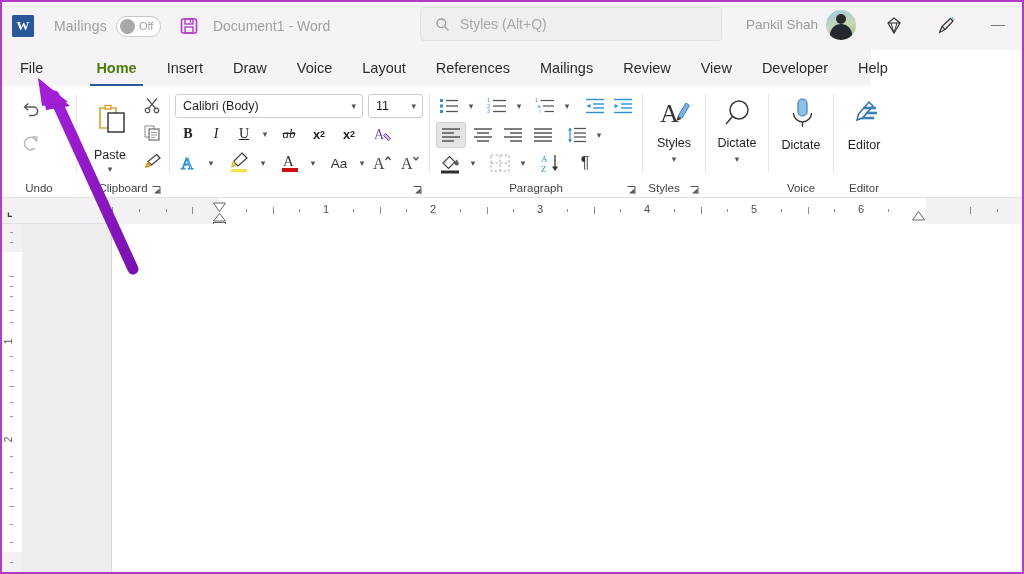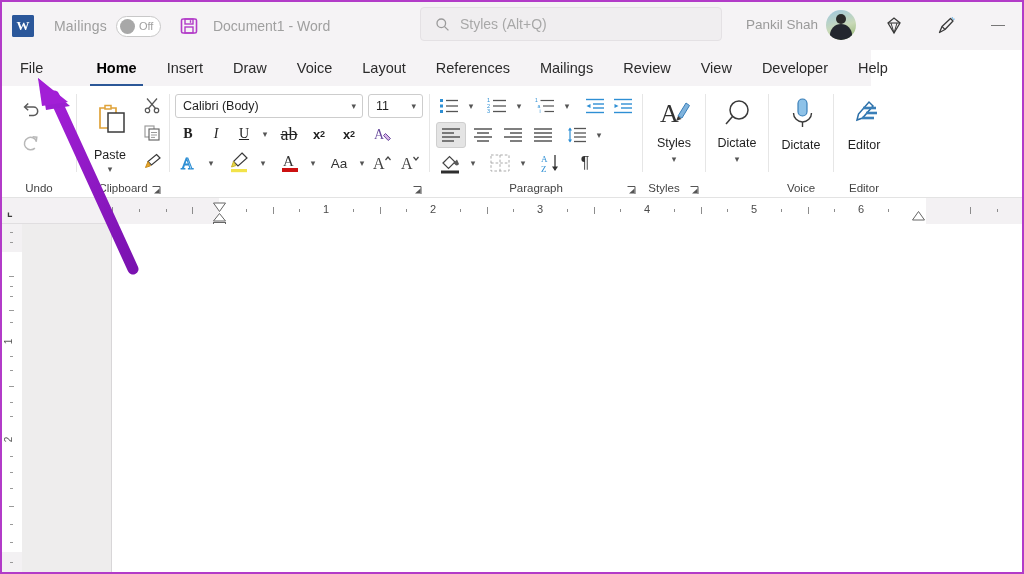--- a/index.html
+++ b/index.html
@@ -97,21 +97,21 @@
     background: #f5f3f5;
     display: flex; align-items: center;
   }
   .tab {
     font-size: 14.5px; color: #2b2b2b;
     padding: 6px 2px 7px 2px;
     margin: 0 13px;
     position: relative; white-space: nowrap; cursor: default;
   }
   .tab:first-child { margin-left: 16px; }
-  .tab.active { font-weight: bold; color: #000000; margin-left: 36px; }
+  .tab.active { font-weight: bold; color: #4d7c0f; margin-left: 36px; }
   .tab.active::after {
     content: ""; position: absolute;
     left: -4px; right: -4px; bottom: -4px; height: 2.5px;
     background: #2b5797;
   }
   .comments-btn {
     position: absolute; left: 913px; top: 4px;
     height: 27px; padding: 0 9px;
     border: 1px solid #dcdcdc; border-radius: 4px; background: #fff;
     display: flex; align-items: center; gap: 6px;
@@ -379,21 +379,21 @@
         <span class="v">11</span>
         <span class="c">▾</span>
       </div>
 
       <div class="ic-btn" style="left:6px; top:36px; width:24px; height:24px; font-size:14px; font-weight:bold; color:#222; font-family:'Liberation Serif',serif;">B</div>
       <div class="ic-btn" style="left:34px; top:36px; width:24px; height:24px; font-size:14px; font-style:italic; color:#222; font-family:'Liberation Serif',serif;">I</div>
       <div class="ic-btn" style="left:62px; top:36px; width:24px; height:24px; font-size:14px; color:#222; text-decoration:underline; font-family:'Liberation Serif',serif;">U</div>
       <div class="ic-btn" style="left:86px; top:36px; width:18px; height:24px;">
           <span class="chev-sm">▾</span>
         </div>
-      <div class="ic-btn" style="left:106px; top:36px; width:26px; height:24px; font-size:18px; color:#222; text-decoration:line-through; font-family:'Liberation Serif',serif;">ab</div>
+      <div class="ic-btn" style="left:106px; top:36px; width:26px; height:24px; font-size:13px; color:#222; text-decoration:line-through; font-family:'Liberation Serif',serif;font-style:italic;">ab</div>
       <div class="ic-btn" style="left:136px; top:36px; width:26px; height:24px; font-size:13px; font-weight:bold; color:#222;">x<sub style="font-size:9px;">2</sub></div>
       <div class="ic-btn" style="left:166px; top:36px; width:26px; height:24px; font-size:13px; font-weight:bold; color:#222;">x<sup style="font-size:9px;">2</sup></div>
       <div class="ic-btn" style="left:200px; top:36px; width:28px; height:24px;">
         <svg width="22" height="20" viewBox="0 0 22 20">
           <text x="1" y="15" font-size="14" font-family="Liberation Serif, serif" fill="#6a4b9e">A</text>
           <path d="M12.5 9.5 L17.5 14.5 L15.2 16.5 L10.5 11.5 Z" fill="#d8b3e8" stroke="#6a4b9e" stroke-width="1"></path>
         </svg>
       </div>
 
       <div class="ic-btn" style="left:6px; top:64px; width:26px; height:26px;">

